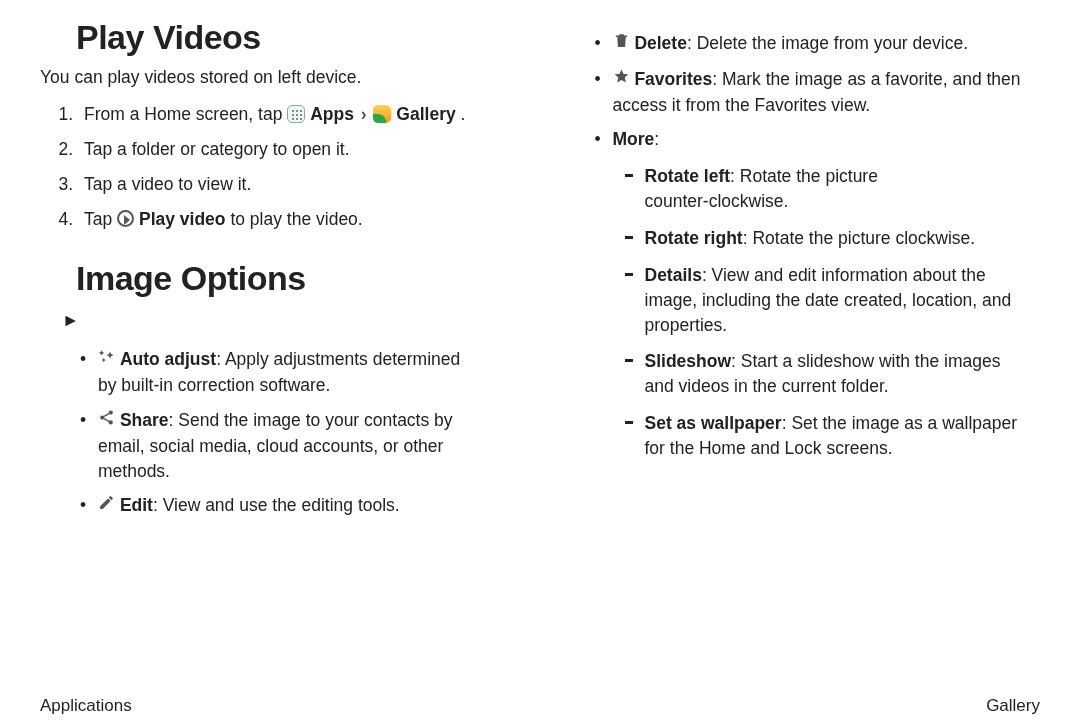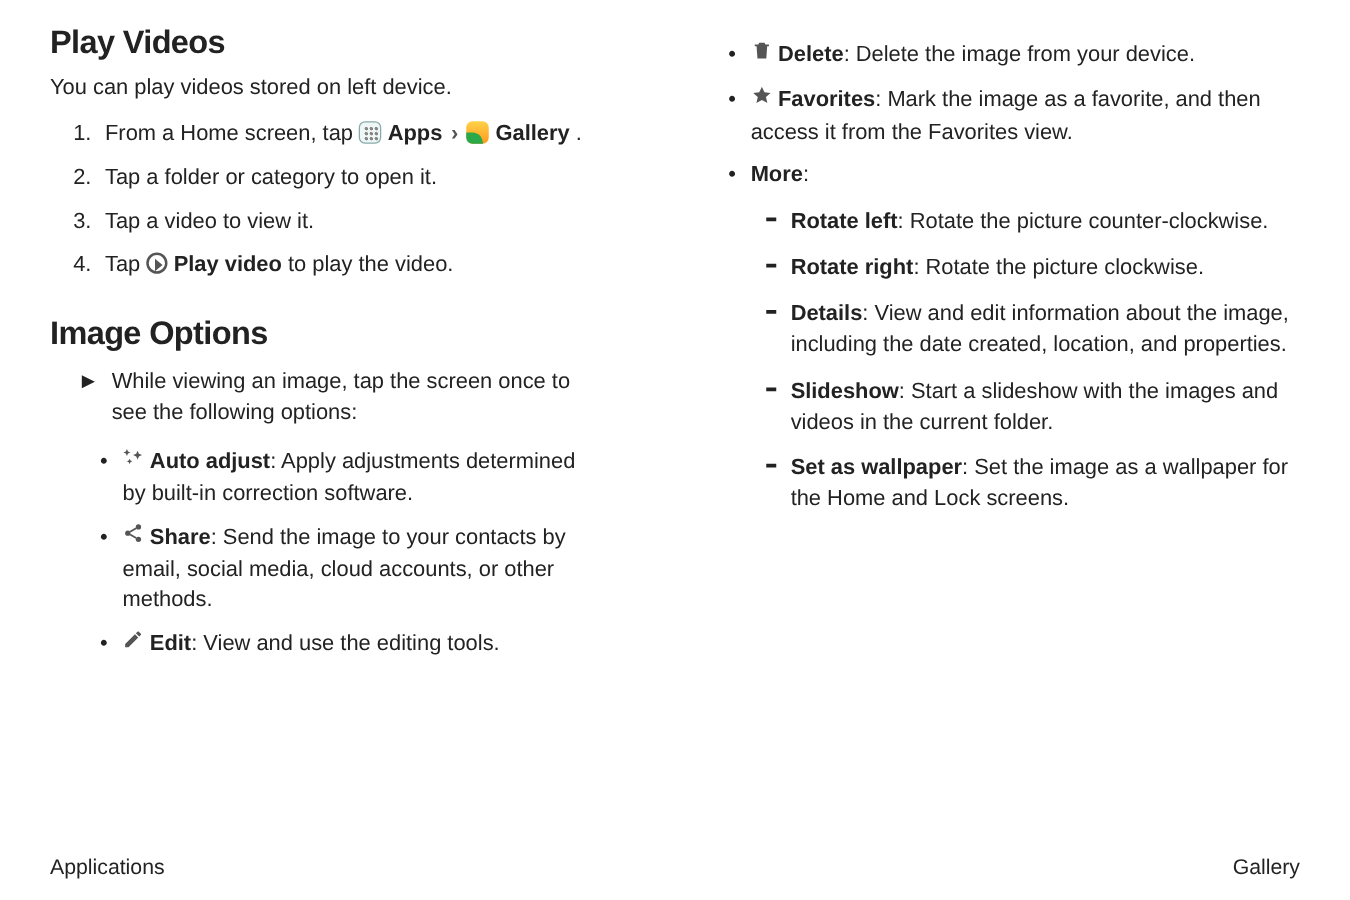--- a/index.html
+++ b/index.html
@@ -16,25 +16,26 @@
     display: flex;
     padding: 18px 40px 0 40px;
     gap: 55px;
     height: 670px;
   }
   .col {
     flex: 1;
     min-width: 0;
   }
   h1 {
-    font-size: 26px;
+    font-size: 34px;
     font-weight: 700;
     margin-top: 0;
     margin-bottom: 10px;
     letter-spacing: -0.5px;
+    margin-left: 36px;
   }
   h1.second { margin-top: 28px; }
   p.intro { margin-bottom: 14px; }
   ol {
     padding-left: 22px;
     margin-bottom: 14px;
   }
   ol li {
     margin: 10px 16px;
     line-height: 1.42;
@@ -63,21 +64,21 @@
     position: absolute;
     left: -18px;
     top: 0;
   }
   ul.bullets2 {
     list-style: none;
     padding-left: 0;
   }
   ul.bullets2 > li {
     position: relative;
-    margin: 10px 4px;
+    margin: 10px 16px;
     line-height: 1.42;
   }
   ul.bullets2 > li::before {
     content: '•';
     position: absolute;
     left: -18px;
     top: 0;
   }
   ul.dash {
     list-style: none;
@@ -148,21 +149,21 @@
     position:absolute;
     left: 5px; top: 3px;
     width:0; height:0;
     border-left: 6px solid #555;
     border-top: 5.5px solid transparent;
     border-bottom: 5.5px solid transparent;
   }
   .sep { margin: 0 2px; font-weight:700; color:#555; }
   .footer {
     position: absolute;
-    bottom: 16px;
+    bottom: 4px;
     left: 40px;
     right: 40px;
     display: flex;
     justify-content: space-between;
     font-size: 17px;
   }
   .footer .ctr {
     position:absolute;
     left:50%;
     transform:translateX(-50%);
@@ -193,21 +194,20 @@
         <span>Tap </span>
         <span class="inline-icon play-icon"></span>
         <span class="b">Play video</span>
         <span> to play the video.</span>
       </li>
     </ol>
 
     <h1 class="second">Image Options</h1>
     <div class="arrowitem">
       <span class="mk">►</span>
-      <span>While viewing an image, tap the screen once to see the following options:</span>
     </div>
     <ul class="bullets">
       <li>
         <span class="inline-icon">
           <svg class="svgicon" viewBox="0 0 24 24" fill="#555">
               <path d="M5 3l1.2 2.8L9 7l-2.8 1.2L5 11l-1.2-2.8L1 7l2.8-1.2L5 3zm12 2l1.5 3.5L22 10l-3.5 1.5L17 15l-1.5-3.5L12 10l3.5-1.5L17 5zM8 14l1 2 2 1-2 1-1 2-1-2-2-1 2-1 1-2z"></path>
             </svg>
         </span>
         <span class="b">Auto adjust</span><span>: Apply adjustments determined by built-in correction software.</span>
       </li>

